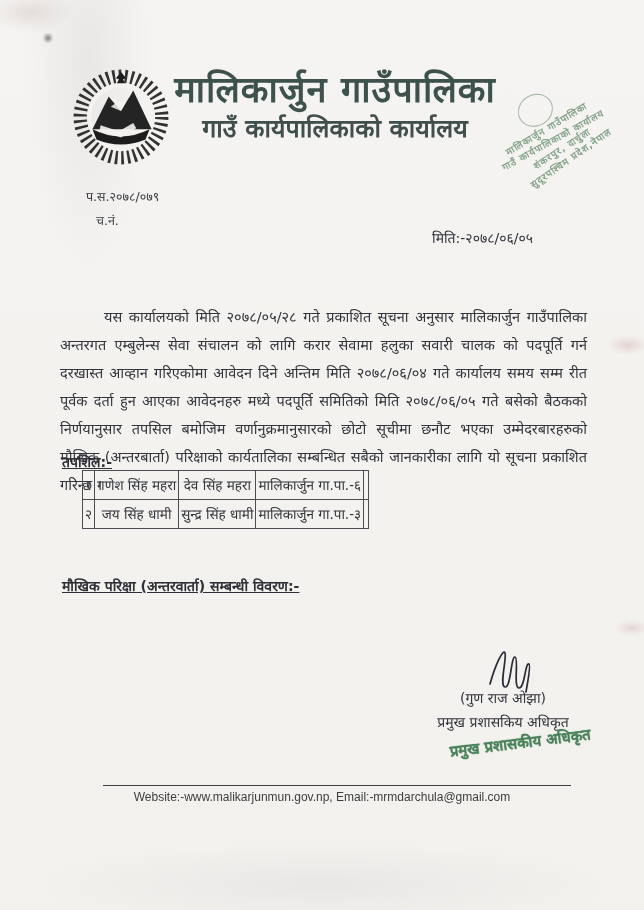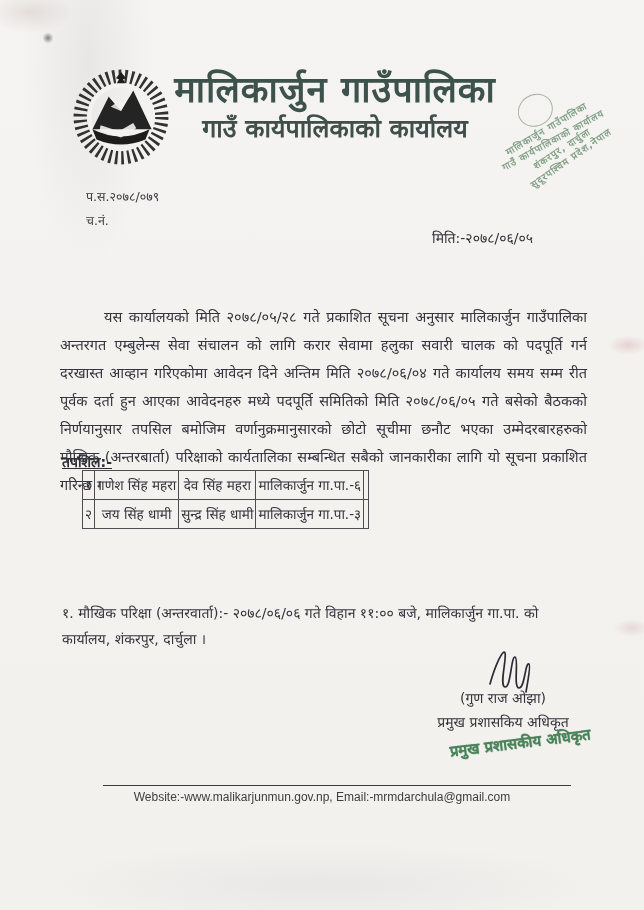--- a/index.html
+++ b/index.html
@@ -28,21 +28,21 @@
   .round-stamp{left:478px;top:88px;width:160px;height:120px;
     transform:rotate(-31deg);color:rgba(92,132,98,.72);text-align:center;}
   .round-stamp .ring{margin:0 auto;width:34px;height:30px;border:1px solid rgba(92,132,98,.55);
     border-radius:50%;}
   .round-stamp .ln{font-size:9.5px;font-weight:bold;letter-spacing:1px;line-height:12.5px;white-space:nowrap;}
   .round-stamp .ln:nth-child(3){transform:rotate(2deg);}
   .round-stamp .ln:nth-child(4){transform:rotate(-2deg) translateX(3px);}
   .round-stamp .ln:nth-child(5){transform:rotate(-4deg) translateX(6px);}
   
   .ref-no{left:86px;top:188px;font-size:12.5px;color:#3b3b44;}
-  .dispatch-no{left:86px;top:212px;font-size:12.5px;color:#3b3b44;text-align:center;}
+  .dispatch-no{left:96px;top:212px;font-size:12.5px;color:#3b3b44;text-align:center;}
   .date-line{left:432px;top:228px;font-size:14px;color:#33333d;}
   
   .subject{left:62px;top:268px;width:520px;text-align:center;}
   .subject span{font-size:15px;font-weight:bold;color:#2f2f38;
     border-bottom:1.5px solid #2f2f38;padding-bottom:2px;}
   
   .body-par{left:60px;top:303px;width:527px;font-size:14.5px;line-height:28px;
     text-align:justify;text-indent:44px;color:#34343d;}
   .tapasil{left:62px;top:452px;font-size:14px;font-weight:bold;
     text-decoration:underline;color:#2f2f38;}
@@ -119,21 +119,21 @@
     <tr>
       <td>२</td>
       <td>जय सिंह धामी</td>
       <td>सुन्द्र सिंह धामी</td>
       <td>मालिकार्जुन गा.पा.-३</td>
       <td></td>
     </tr>
   </tbody>
     </table>
 
-  <div class="abs exam-detail">१. मौखिक परिक्षा (अन्तरवार्ता):- २०७८/०६/०६ गते  विहान ११:०० बजे, मालिकार्जुन गा.पा. को कार्यालय, शंकरपुर, दार्चुला ।</div>
+  <div class="abs exam-heading">मौखिक परिक्षा (अन्तरवार्ता) सम्बन्धी विवरण:-</div>
 
   <svg class="abs sig-scribble" viewBox="0 0 62 52">
     <path d="M8 40 C 13 22, 21 4, 23 9 C 25 14, 17 42, 23 43 C 29 44, 29 12, 33 13 C 37 14, 31 44, 37 44 C 43 44, 43 18, 47 20 C 49 21, 46 36, 44 48" fill="none" stroke="#2b2b35" stroke-width="1.7" stroke-linecap="round"></path>
   </svg>
   <div class="abs sig-designation">प्रमुख प्रशासकिय अधिकृत</div>
   <div class="abs sig-name">(गुण राज ओझा)</div>
   <div class="abs cao-stamp">प्रमुख प्रशासकीय अधिकृत</div>
 
   <div class="abs footer-rule"></div>
   <div class="abs footer-text">Website:-www.malikarjunmun.gov.np, Email:-mrmdarchula@gmail.com</div>

